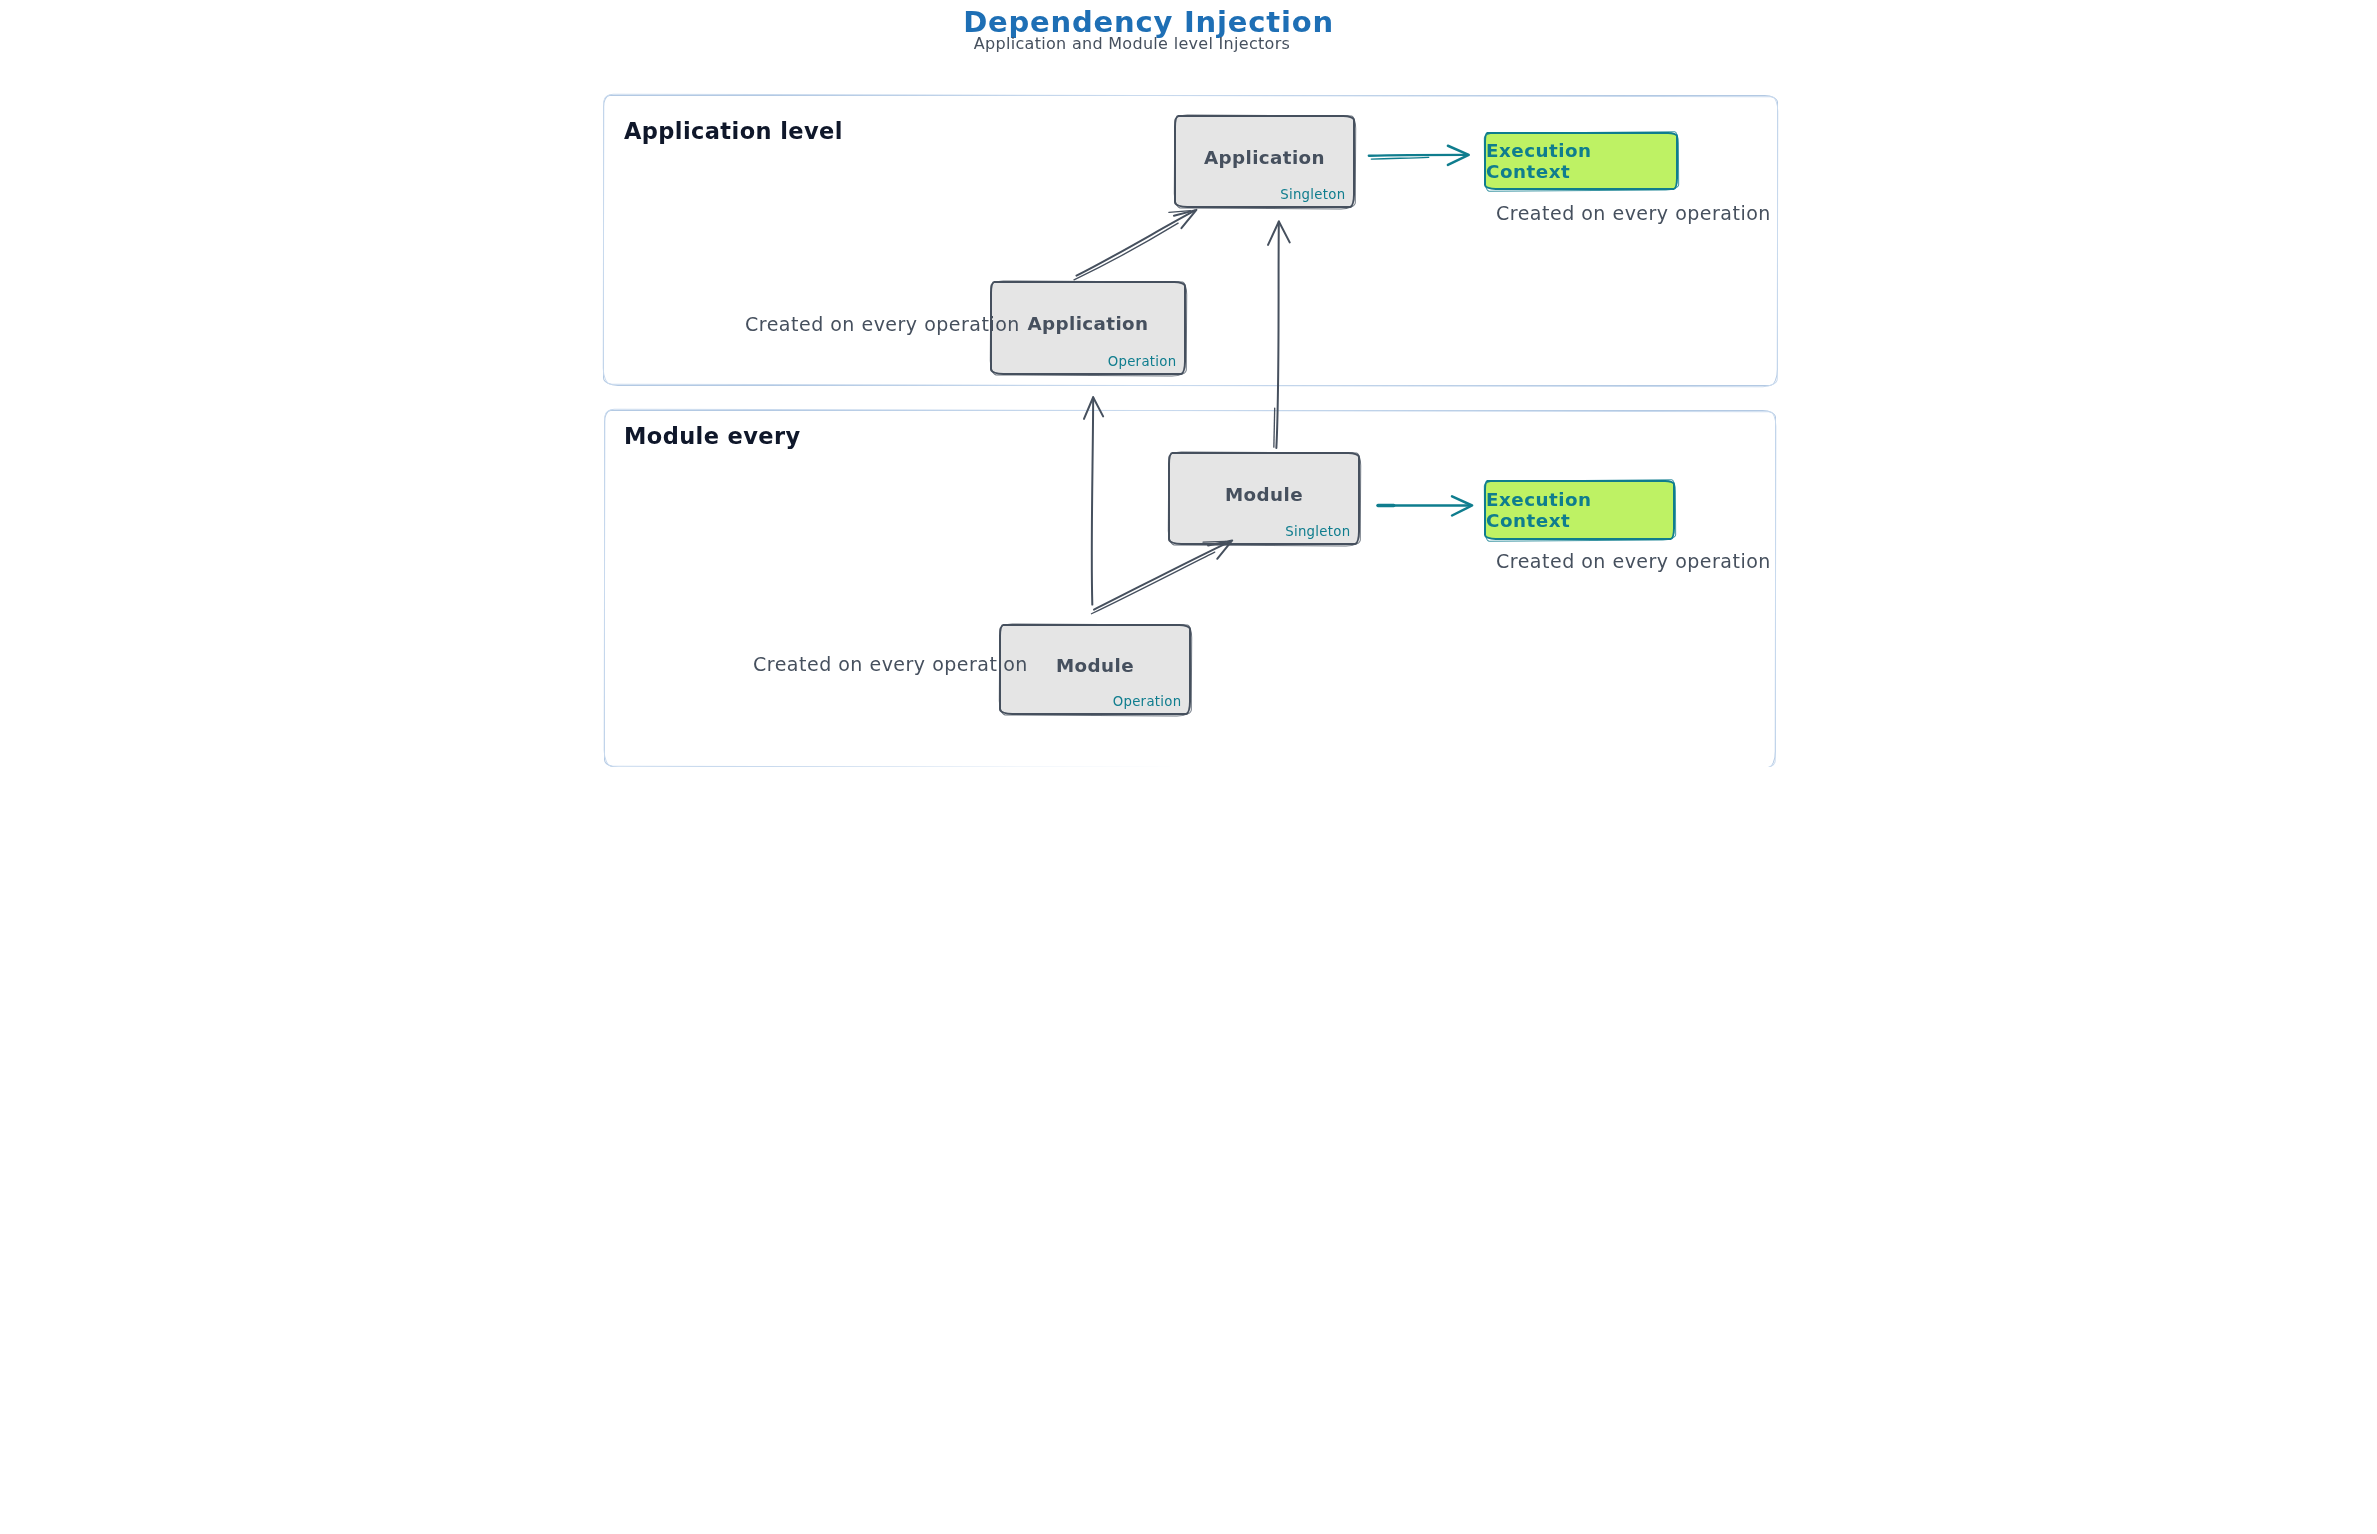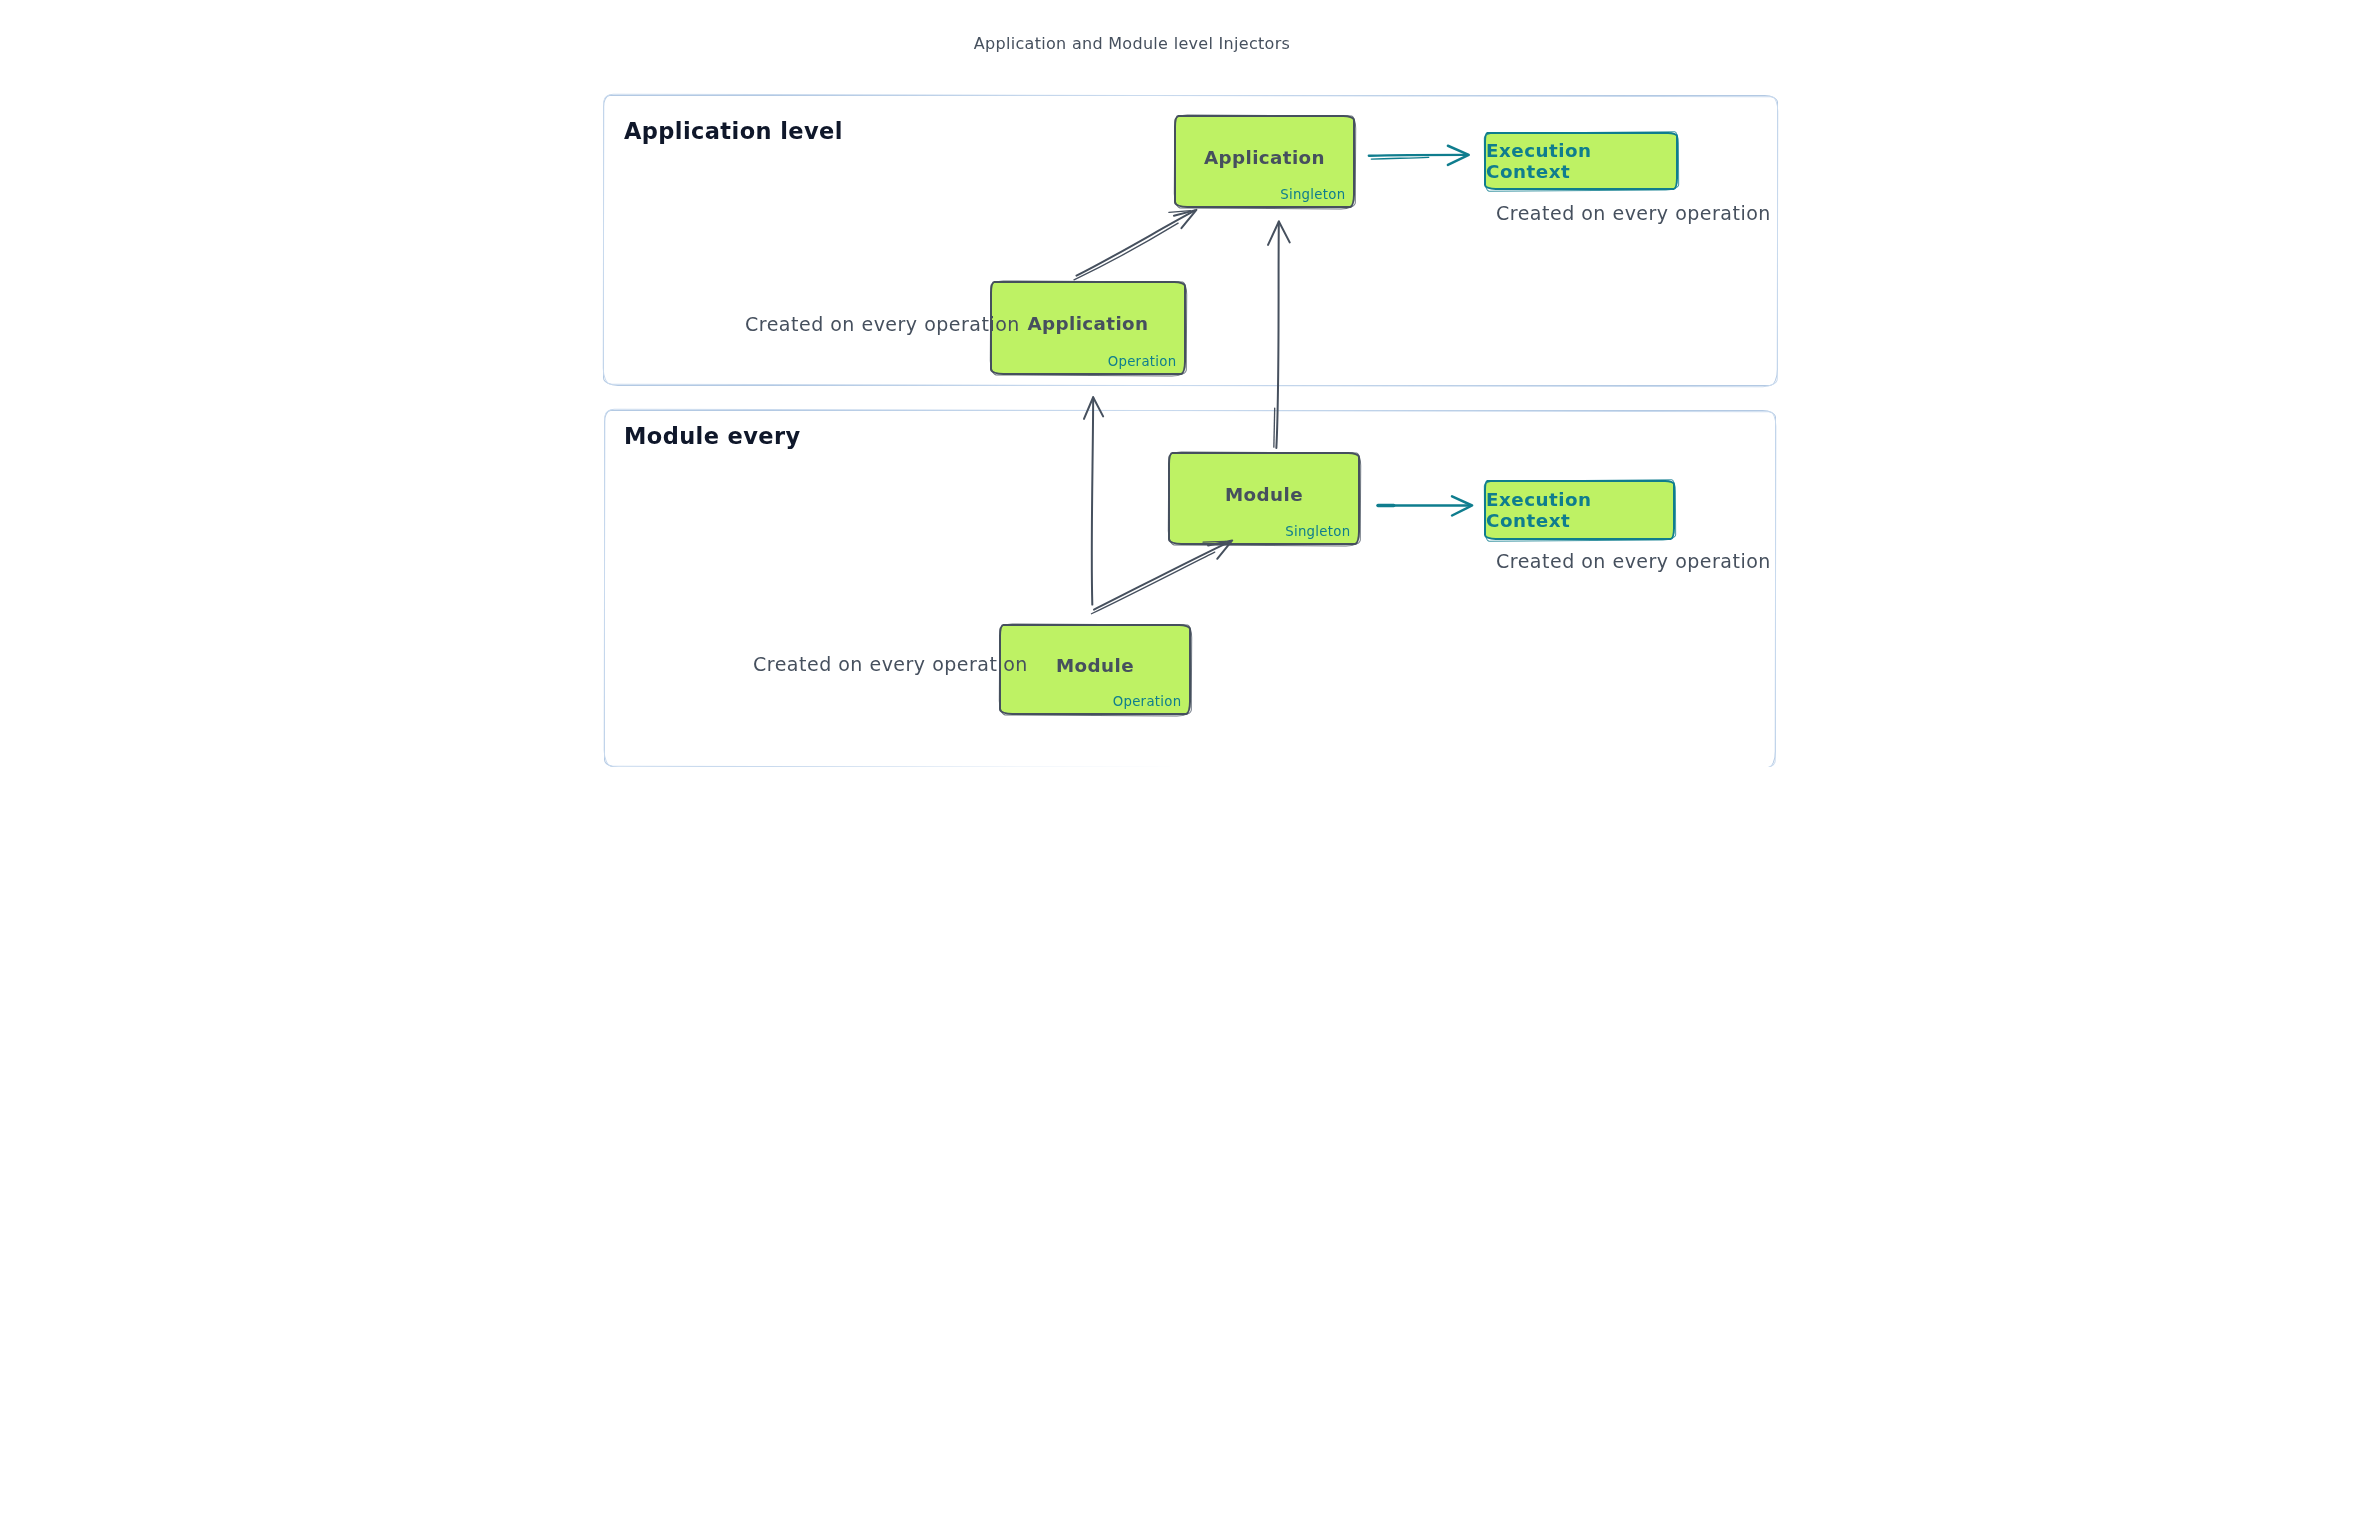--- a/index.html
+++ b/index.html
@@ -43,21 +43,21 @@
     position:absolute;font-size:22.5px;font-weight:600;
     letter-spacing:0.4px;color:#0f172a;
   }
   .label-app{left:30px;top:118px;}
   .label-mod{left:30px;top:423px;}
   
   .node{
     position:absolute;
     border:2.5px solid #46505e;
     border-radius:4.2px 11.7px 5px 13.3px / 11.7px 5px 13.3px 5.8px;
-    background:#bef264;
+    background:#e5e5e5;
     display:flex;align-items:center;justify-content:center;
   }
   .node::before{
     content:"";position:absolute;inset:-2.5px;
     border:1.3px solid rgba(70,80,94,.8);
     border-radius:13.3px 5px 15px 6.7px / 5.8px 13.3px 6.7px 15px;
     transform:rotate(.35deg);
     pointer-events:none;
   }
   .node-title{
@@ -108,20 +108,21 @@
   .arrows{position:absolute;left:0;top:0;width:1189px;height:767px;pointer-events:none;}
   .arrows path{fill:none;stroke-linecap:round;stroke-linejoin:round;}
   .stroke-slate{stroke:#46505e;}
   .stroke-teal{stroke:#0f7d8e;}
 </style>
 </head>
 <body>
 
 <div class="canvas">
 
+  <div class="title">Dependency Injection</div>
   <div class="subtitle">Application and Module level Injectors</div>
 
   <div class="container container-app"></div>
   <div class="level-label label-app">Application level</div>
 
   <div class="container container-mod"></div>
   <div class="level-label label-mod">Module every</div>
 
   <div class="node node-app-singleton">
     <div class="node-title">Application</div>

